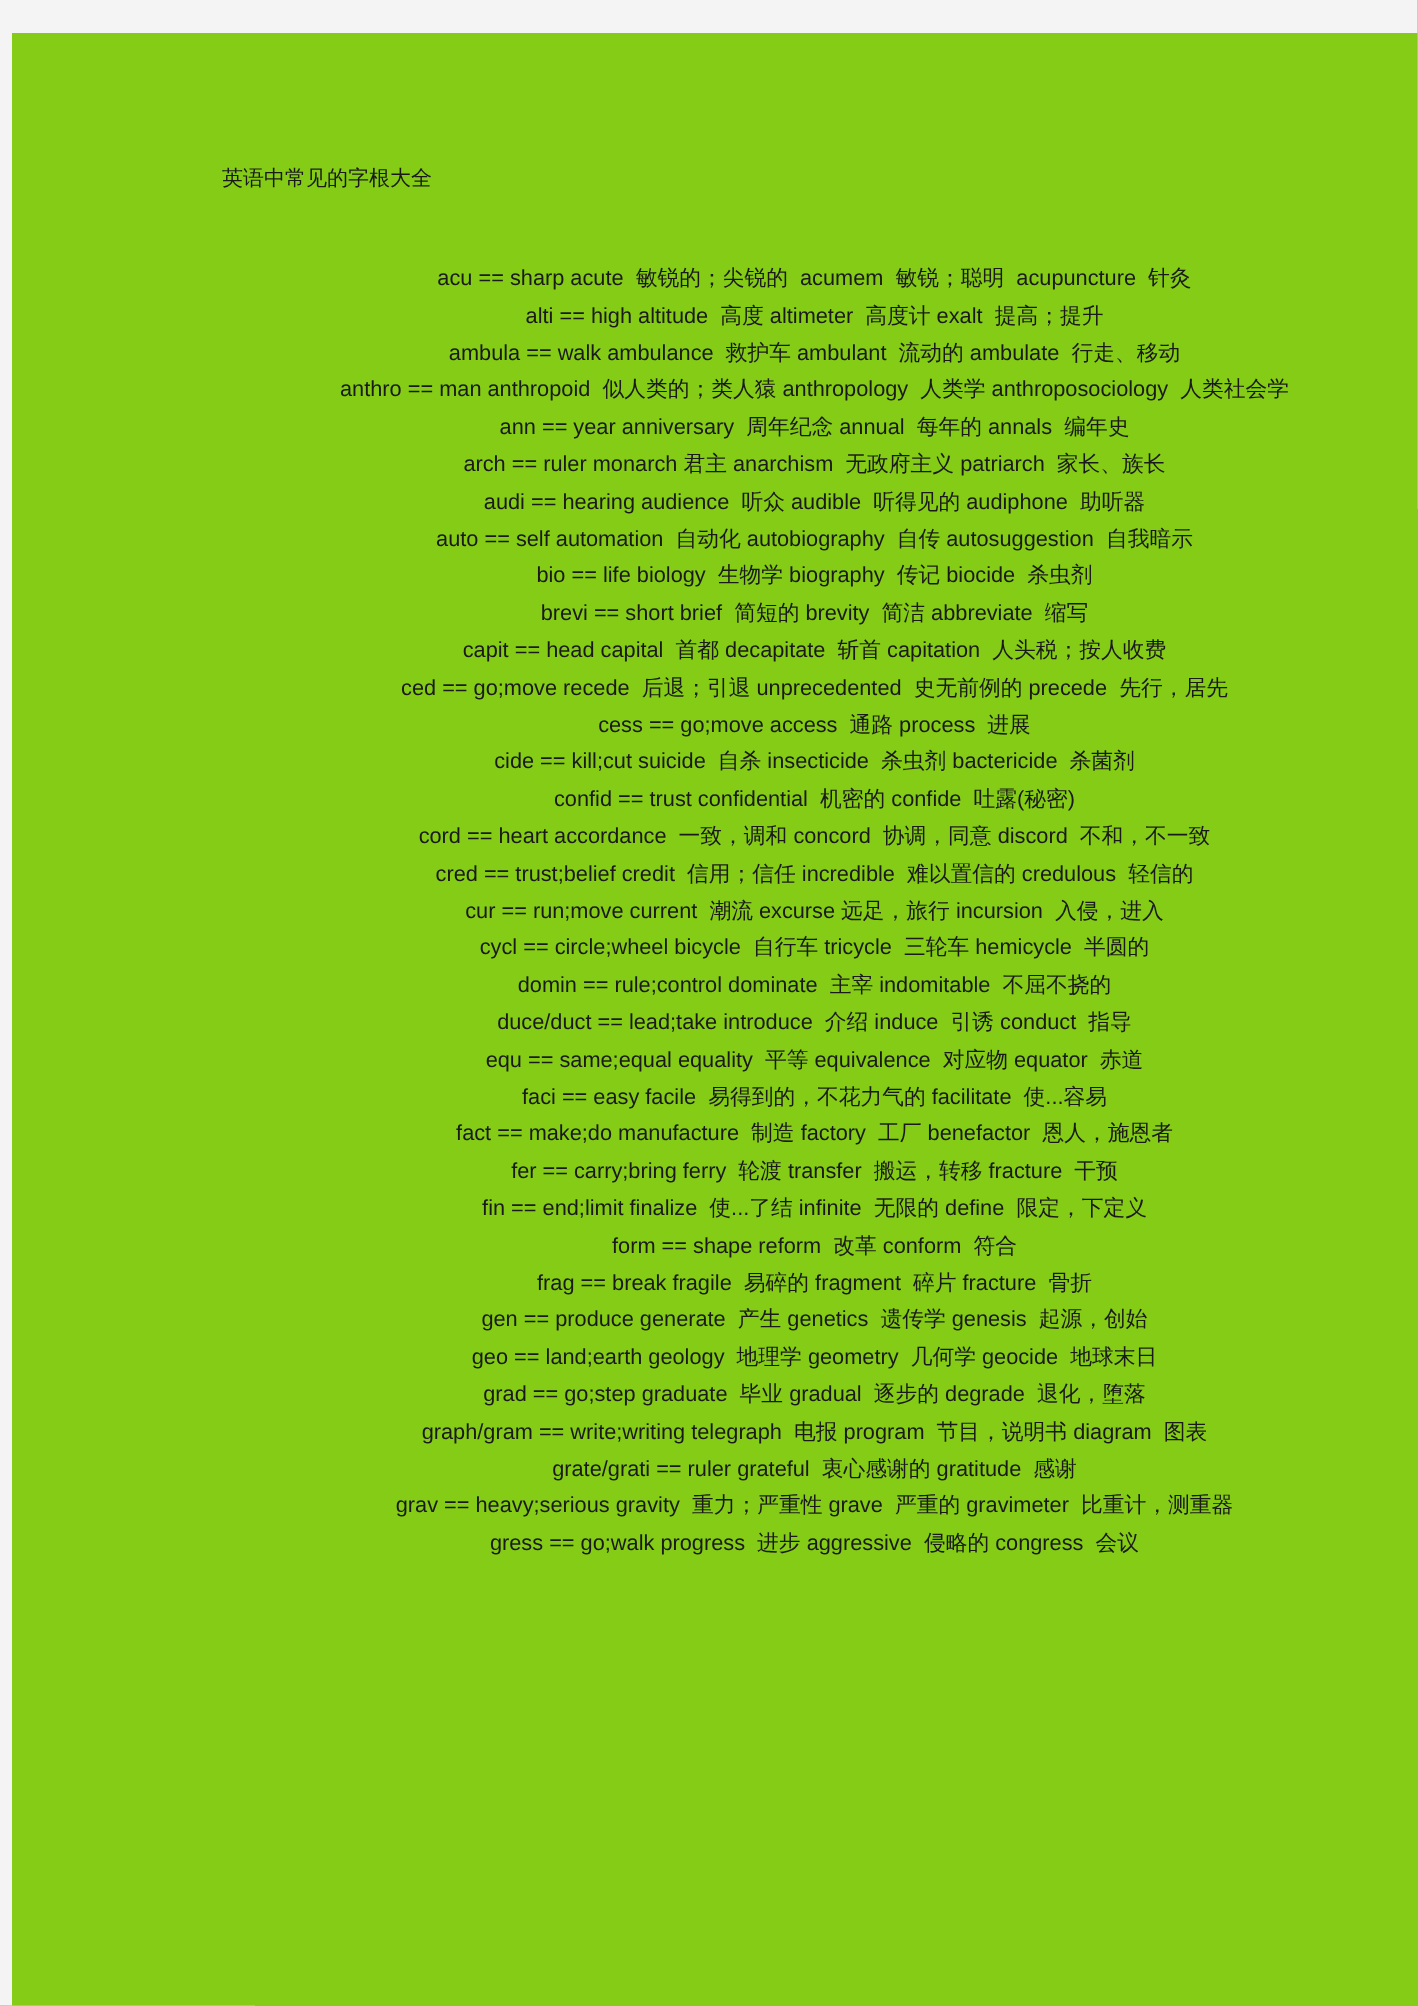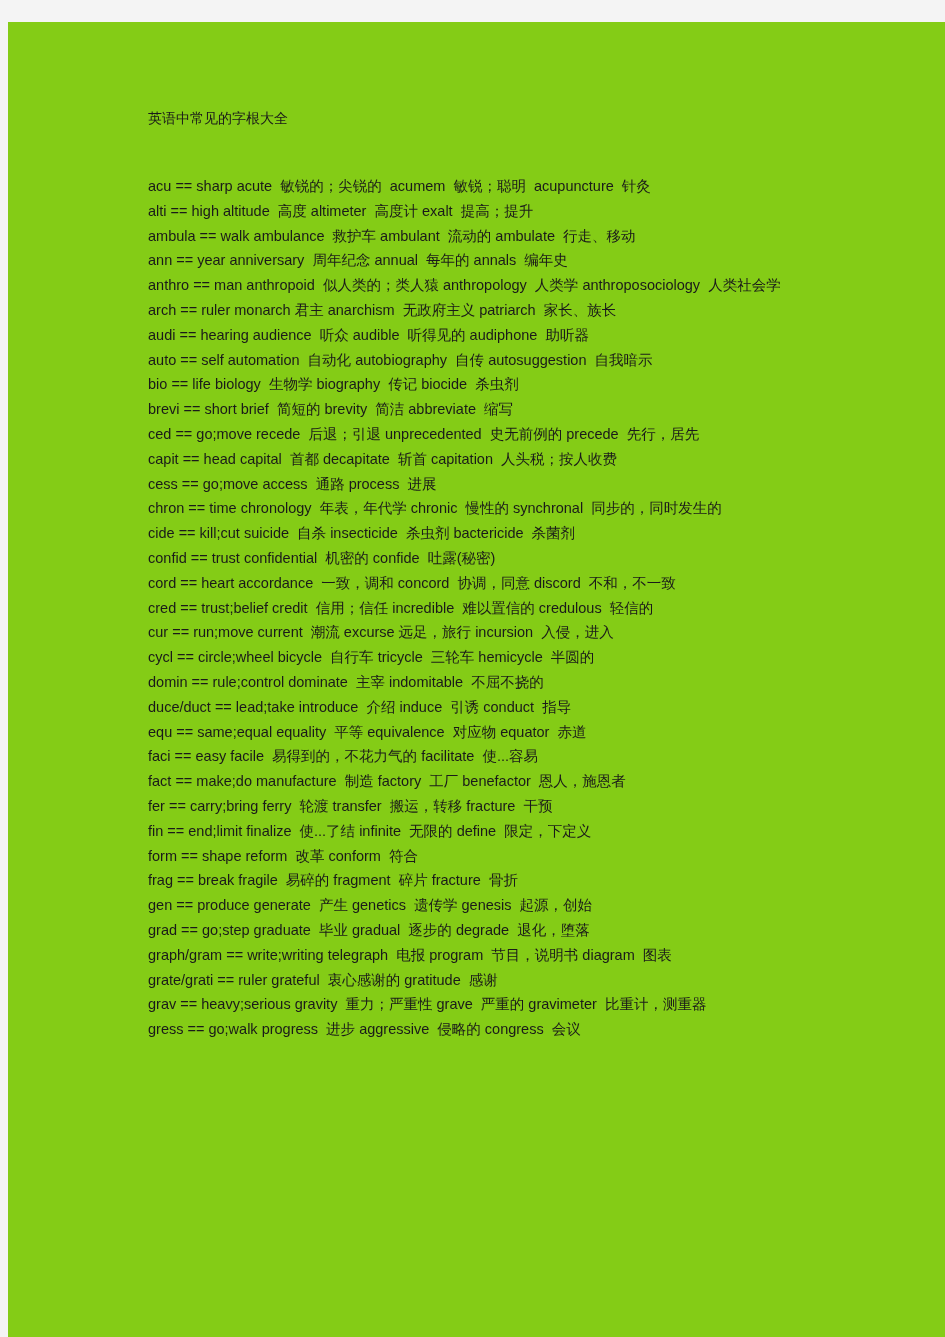--- a/index.html
+++ b/index.html
@@ -38,20 +38,21 @@
     font-weight: normal;
     white-space: pre-wrap;
   }
   .spacer-para {
     height: 46px;
   }
   .roots-list {
     margin: 0;
     padding: 0;
     list-style: none;
+    text-align: center;
   }
   .root-line {
     font-size: 14.5px;
     color: #1a1a1a;
     line-height: 24.8px;
     white-space: pre-wrap;
     word-break: break-word;
     letter-spacing: 0px;
   }
 </style>
@@ -62,47 +63,47 @@
   <div id="doc-body">
 
     <p class="doc-title">英语中常见的字根大全</p>
 
     <div class="spacer-para"></div>
 
     <div class="roots-list">
         <div class="root-line">acu == sharp acute  敏锐的；尖锐的  acumem  敏锐；聪明  acupuncture  针灸</div>
         <div class="root-line">alti == high altitude  高度 altimeter  高度计 exalt  提高；提升</div>
         <div class="root-line">ambula == walk ambulance  救护车 ambulant  流动的 ambulate  行走、移动</div>
+        <div class="root-line">anthro == man anthropoid  似人类的；类人猿 anthropology  人类学 anthroposociology  人类社会学</div>
         <div class="root-line">ann == year anniversary  周年纪念 annual  每年的 annals  编年史</div>
-        <div class="root-line">anthro == man anthropoid  似人类的；类人猿 anthropology  人类学 anthroposociology  人类社会学</div>
         <div class="root-line">arch == ruler monarch 君主 anarchism  无政府主义 patriarch  家长、族长</div>
         <div class="root-line">audi == hearing audience  听众 audible  听得见的 audiphone  助听器</div>
         <div class="root-line">auto == self automation  自动化 autobiography  自传 autosuggestion  自我暗示</div>
         <div class="root-line">bio == life biology  生物学 biography  传记 biocide  杀虫剂</div>
         <div class="root-line">brevi == short brief  简短的 brevity  简洁 abbreviate  缩写</div>
+        <div class="root-line">capit == head capital  首都 decapitate  斩首 capitation  人头税；按人收费</div>
         <div class="root-line">ced == go;move recede  后退；引退 unprecedented  史无前例的 precede  先行，居先</div>
-        <div class="root-line">capit == head capital  首都 decapitate  斩首 capitation  人头税；按人收费</div>
         <div class="root-line">cess == go;move access  通路 process  进展</div>
-        <div class="root-line">chron == time chronology  年表，年代学 chronic  慢性的 synchronal  同步的，同时发生的</div>
         <div class="root-line">cide == kill;cut suicide  自杀 insecticide  杀虫剂 bactericide  杀菌剂</div>
         <div class="root-line">confid == trust confidential  机密的 confide  吐露(秘密)</div>
         <div class="root-line">cord == heart accordance  一致，调和 concord  协调，同意 discord  不和，不一致</div>
         <div class="root-line">cred == trust;belief credit  信用；信任 incredible  难以置信的 credulous  轻信的</div>
         <div class="root-line">cur == run;move current  潮流 excurse 远足，旅行 incursion  入侵，进入</div>
         <div class="root-line">cycl == circle;wheel bicycle  自行车 tricycle  三轮车 hemicycle  半圆的</div>
         <div class="root-line">domin == rule;control dominate  主宰 indomitable  不屈不挠的</div>
         <div class="root-line">duce/duct == lead;take introduce  介绍 induce  引诱 conduct  指导</div>
         <div class="root-line">equ == same;equal equality  平等 equivalence  对应物 equator  赤道</div>
         <div class="root-line">faci == easy facile  易得到的，不花力气的 facilitate  使...容易</div>
         <div class="root-line">fact == make;do manufacture  制造 factory  工厂 benefactor  恩人，施恩者</div>
         <div class="root-line">fer == carry;bring ferry  轮渡 transfer  搬运，转移 fracture  干预</div>
         <div class="root-line">fin == end;limit finalize  使...了结 infinite  无限的 define  限定，下定义</div>
         <div class="root-line">form == shape reform  改革 conform  符合</div>
         <div class="root-line">frag == break fragile  易碎的 fragment  碎片 fracture  骨折</div>
         <div class="root-line">gen == produce generate  产生 genetics  遗传学 genesis  起源，创始</div>
+        <div class="root-line">geo == land;earth geology  地理学 geometry  几何学 geocide  地球末日</div>
         <div class="root-line">grad == go;step graduate  毕业 gradual  逐步的 degrade  退化，堕落</div>
         <div class="root-line">graph/gram == write;writing telegraph  电报 program  节目，说明书 diagram  图表</div>
         <div class="root-line">grate/grati == ruler grateful  衷心感谢的 gratitude  感谢</div>
         <div class="root-line">grav == heavy;serious gravity  重力；严重性 grave  严重的 gravimeter  比重计，测重器</div>
         <div class="root-line">gress == go;walk progress  进步 aggressive  侵略的 congress  会议</div>
       </div>
 
   </div>
 </div>
 

